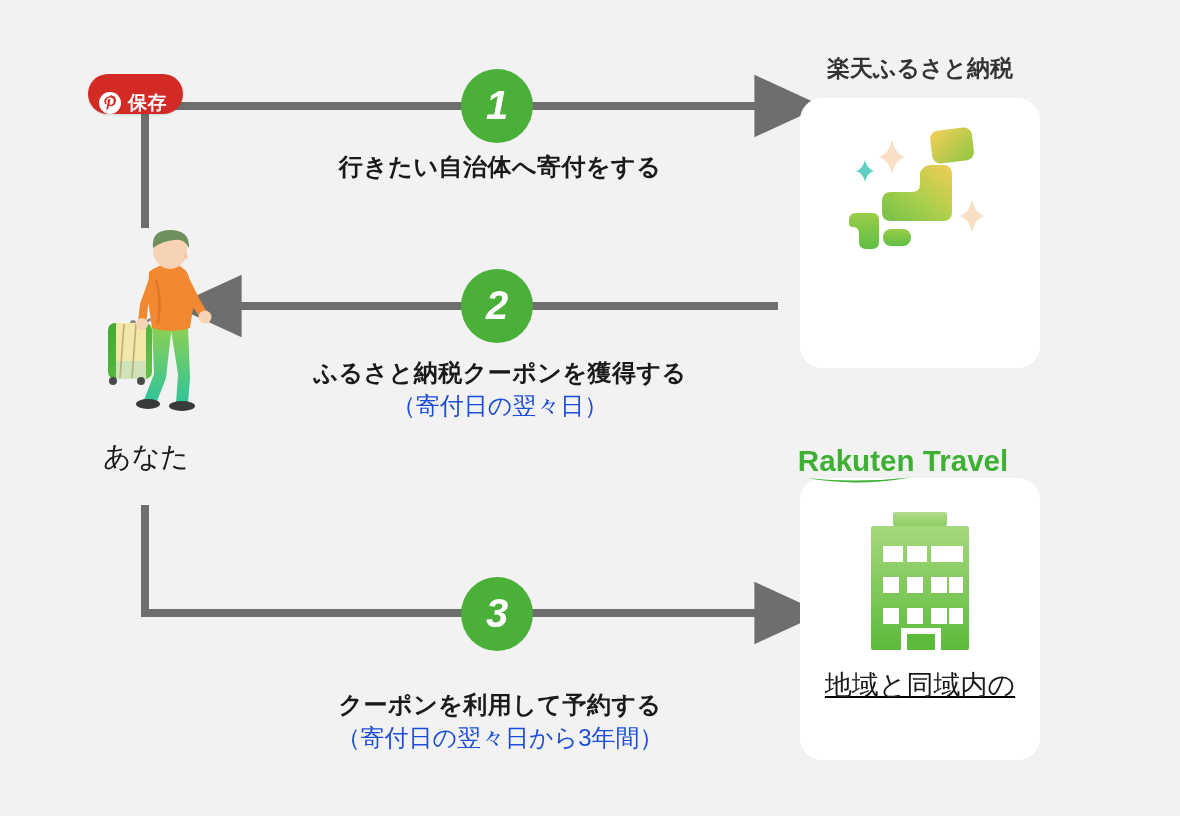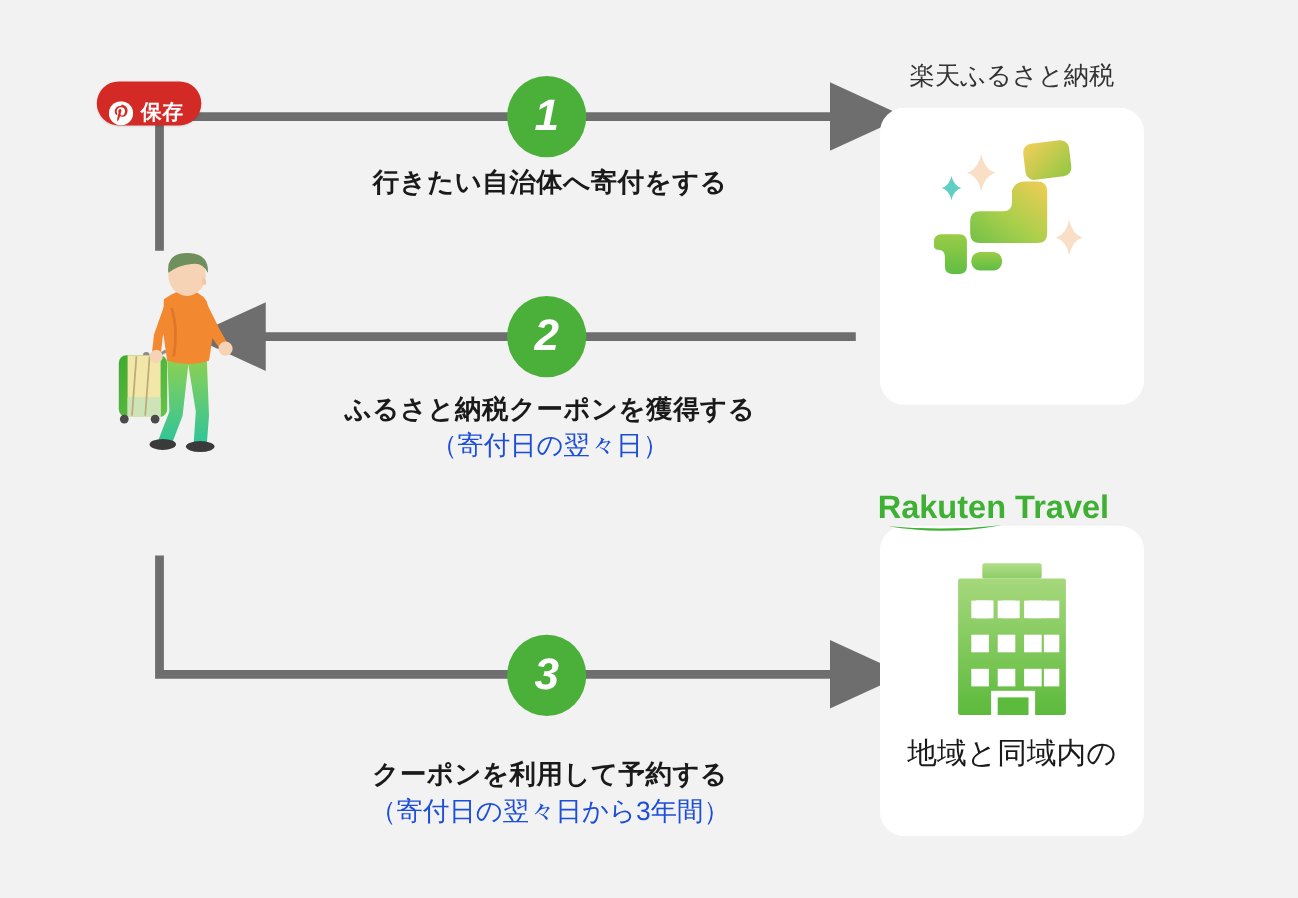--- a/index.html
+++ b/index.html
@@ -131,21 +131,21 @@
   .brand-title {
     position: absolute;
     left: 800px;
     width: 240px;
     text-align: center;
     font-size: 23px;
     color: #333333;
     z-index: 12;
     white-space: nowrap;
   }
-  #brand-furusato { top: 53px; }
+  #brand-furusato { top: 53px; font-weight: bold; }
 
   #brand-travel {
     position: absolute;
     left: 785px;
     top: 420px;
     width: 240px;
     height: 42px;
     display: flex;
     align-items: center;
     justify-content: center;
@@ -158,21 +158,21 @@
     left: 800px;
     width: 240px;
     background: #ffffff;
     border-radius: 22px;
     z-index: 10;
     display: flex;
     flex-direction: column;
     align-items: center;
   }
   #card-region { top: 98px; height: 270px; }
-  #card-hotel  { top: 478px; height: 282px; }
+  #card-hotel  { top: 478px; height: 282px; text-decoration: underline; }
 
   .card-icon {
     margin-top: 18px;
     width: 170px;
     height: 150px;
     display: block;
   }
   #card-hotel .card-icon { margin-top: 26px; height: 158px; width: 150px; }
 
   .card-caption {
@@ -268,20 +268,21 @@
     <path d="M54 48 L44 76 L42 94 L50 96 L52 78 L60 56 Z" fill="#f2882f"></path>
     <circle cx="46" cy="96" r="6" fill="#f6d3b4"></circle>
     <path d="M92 48 L104 72 L112 86 L106 92 L96 78 L88 58 Z" fill="#f2882f"></path>
     <circle cx="109" cy="89" r="6.5" fill="#f6d3b4"></circle>
 
     <ellipse cx="74" cy="22" rx="17" ry="19" fill="#f6d3b4"></ellipse>
     <path d="M57 20 Q55 2 74 2 Q94 2 93 20 Q88 10 78 12 Q66 13 57 20 Z" fill="#6f8f5c"></path>
     <path d="M88 24 Q93 26 91 31 L88 30 Z" fill="#f0c8a6"></path>
   </svg>
 
+  <div id="traveller-label">あなた</div>
 
   <div id="brand-furusato" class="brand-title">楽天ふるさと納税</div>
 
   <div id="card-region" class="info-card">
     <svg class="card-icon" viewBox="0 0 170 150" xmlns="http://www.w3.org/2000/svg">
       <defs>
         <linearGradient id="mapGradA" x1="0" y1="0" x2="1" y2="1">
           <stop offset="0%" stop-color="#f5cf5a"></stop>
           <stop offset="100%" stop-color="#8fc742"></stop>
         </linearGradient>

